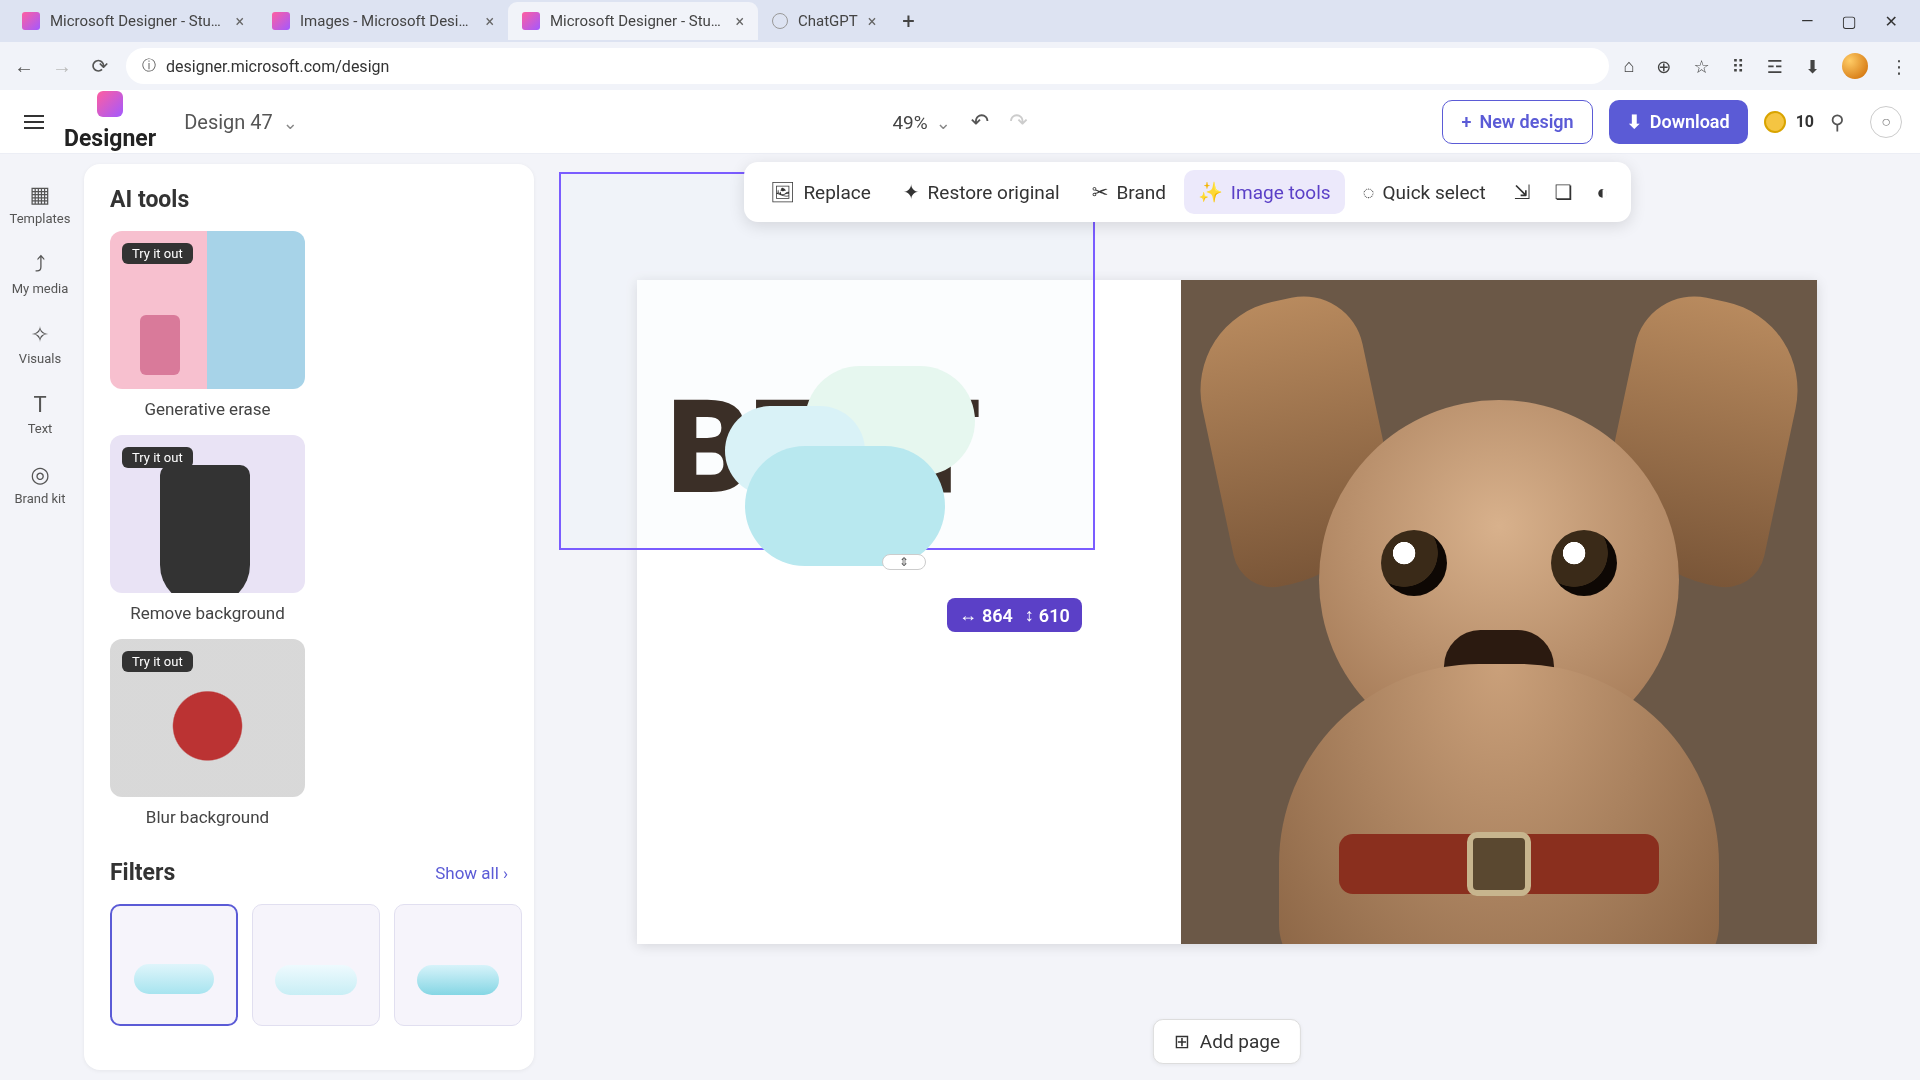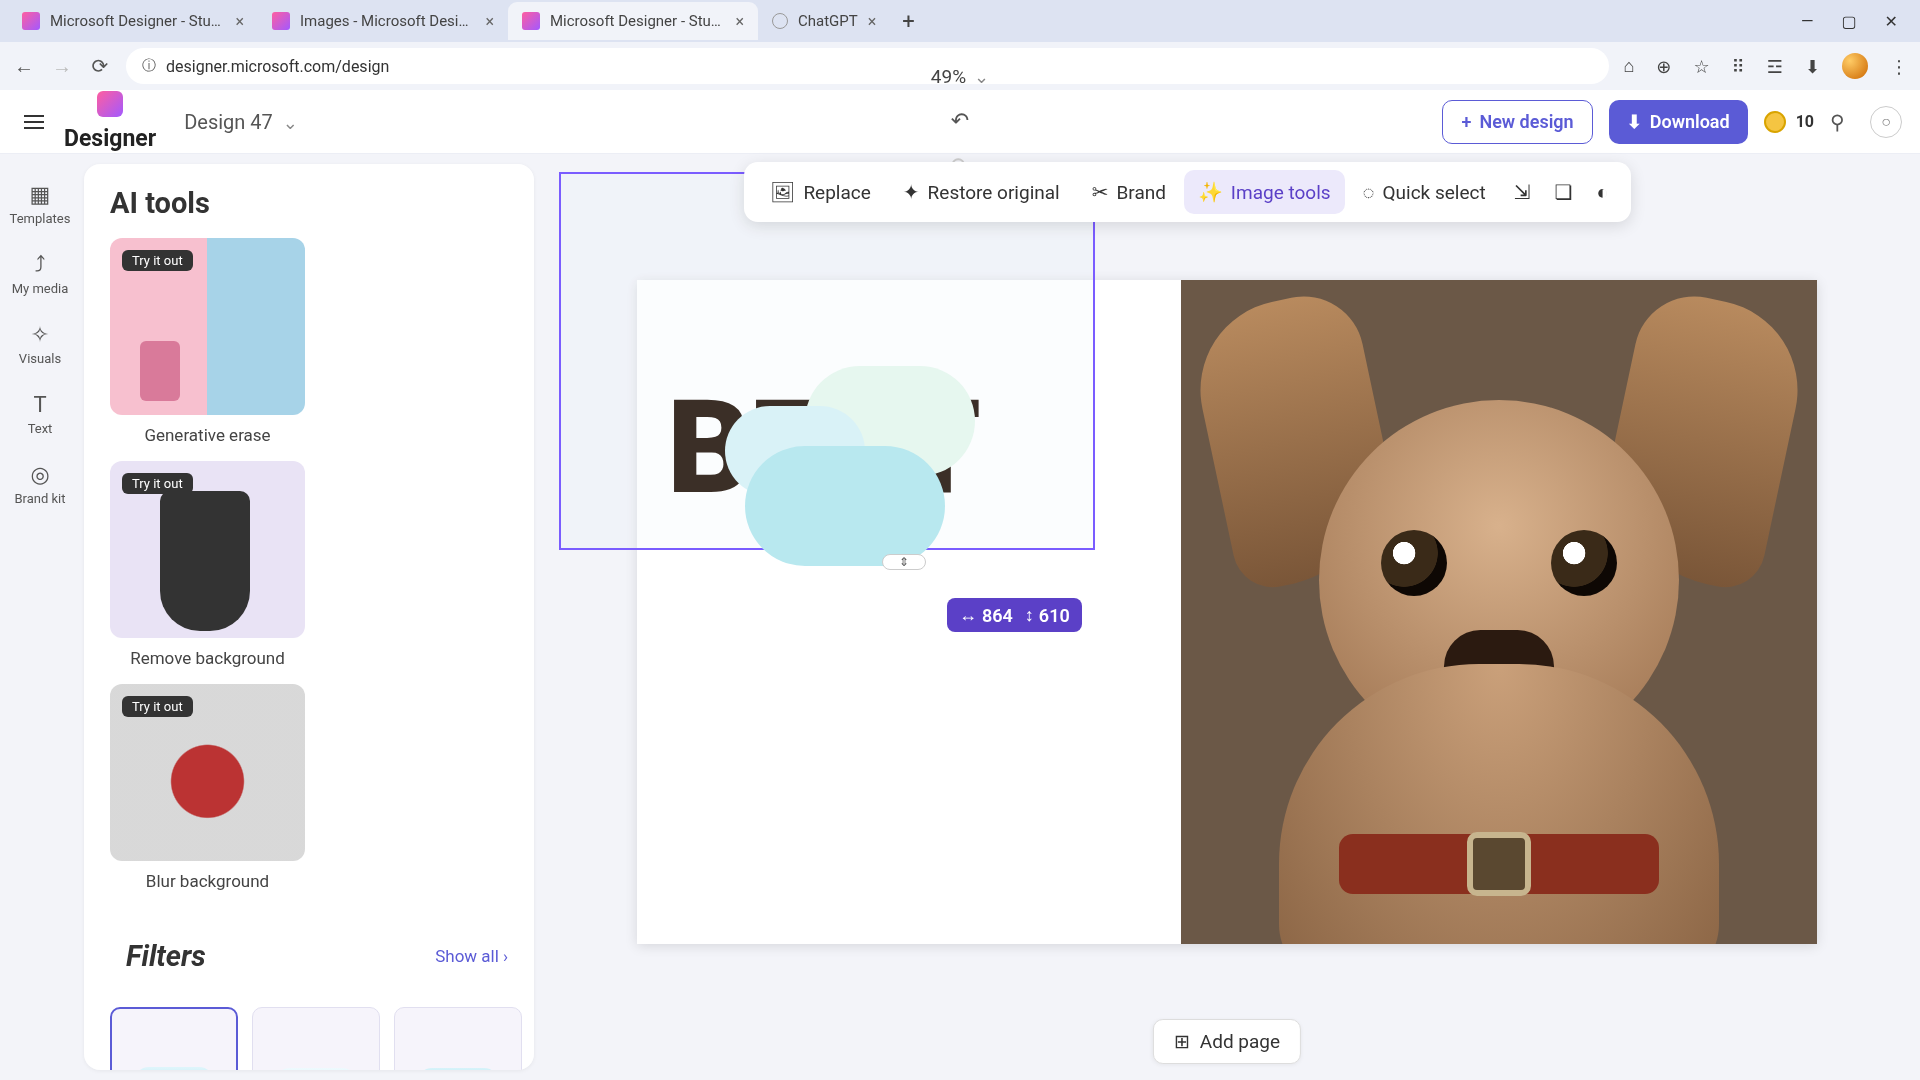--- a/index.html
+++ b/index.html
@@ -28,21 +28,21 @@
   .avatar { width:26px; height:26px; border-radius:50%; background: radial-gradient(circle at 30% 30%, #ffcc66, #cc6600); }
 
   
   .app-header { display:flex; align-items:center; height:64px; background:#fff; padding:0 18px; gap:14px; border-bottom:1px solid #eceef5; }
   .hamburger { display:flex; flex-direction:column; gap:4px; cursor:pointer; padding:6px; }
   .hamburger span { width:20px; height:2px; background:#333; }
   .logo { display:flex; align-items:center; gap:8px; font-weight:700; font-size:23px; color:#222;flex-direction:column; }
   .logo-mark { width:26px; height:26px; background: linear-gradient(135deg,#ff5ea0,#a259ff); border-radius:6px; }
   .design-select { display:flex; align-items:center; gap:10px; font-size:20px; color:#555; margin-left:14px; cursor:pointer; }
   .chev-down::after { content:"⌄"; font-size:18px; color:#888; }
-  .zoom-controls { position:absolute; left:50%; transform:translateX(-50%); display:flex; align-items:center; gap:20px;flex-direction:column; }
+  .zoom-controls { position:absolute; left:50%; transform:translateX(-50%); display:flex; align-items:flex-end; gap:20px; }
   .zoom-label { font-size:19px; color:#444; display:flex; align-items:center; gap:8px; }
   .undo,.redo { font-size:22px; color:#555; cursor:pointer; }
   .redo { color:#ccc; }
   .header-right { margin-left:auto; display:flex; align-items:center; gap:16px; }
   .btn { display:flex; align-items:center; gap:8px; height:44px; padding:0 18px; border-radius:10px; font-size:18px; cursor:pointer; }
   .btn-new { border:1.5px solid #5b5bd6; color:#5b5bd6; background:#fff; font-weight:600; }
   .btn-download { background:#5b5bd6; color:#fff; font-weight:600; }
   .coin { display:flex; align-items:center; gap:10px; font-weight:700; color:#333; }
   .coin-ico { width:22px; height:22px; border-radius:50%; background:#f5c542; border:2px solid #d9a400; }
   .hdr-icon { width:24px; font-size:20px; color:#555; cursor:pointer; }
@@ -51,34 +51,34 @@
   
   .main { display:flex; height: calc(100% - 42px - 48px - 64px); background:#f3f4f9; }
 
   
   .left-rail { width:80px; display:flex; flex-direction:column; padding-top:18px; gap:6px; }
   .rail-item { display:flex; flex-direction:column; align-items:center; gap:4px; padding:10px 4px; font-size:13px; color:#555; cursor:pointer; border-radius:10px; }
   .rail-ico { font-size:22px; }
 
   
   .side-panel { width:450px; background:#fff; border-radius:16px; margin:10px 0 10px 4px; padding:22px 26px; overflow:auto; box-shadow:0 1px 4px rgba(0,0,0,.06); }
-  .side-panel h2 { font-size:29px; font-weight:700; color:#333; margin-bottom:18px; }
+  .side-panel h2 { font-size:23px; font-weight:700; color:#333; margin-bottom:18px; }
   .tool-grid { display:flex; flex-wrap:wrap; gap:16px; }
   .tool-card { width:195px; display:flex; flex-direction:column; align-items:center; gap:10px; }
-  .tool-thumb { width:195px; height:177px; border-radius:12px; background:#e8e5f2; position:relative; overflow:hidden;padding-left:9px; }
+  .tool-thumb { width:195px; height:158px; border-radius:12px; background:#e8e5f2; position:relative; overflow:hidden;padding-left:9px; }
   .try-badge { position:absolute; top:12px; left:12px; background:#333; color:#fff; font-size:13px; padding:3px 10px; border-radius:6px; }
   .tool-label { font-size:17px; color:#444; }
   .thumb-gen-erase { background: linear-gradient(to right, #f7c0cf 0%, #f7c0cf 50%, #a7d3e8 50%, #a7d3e8 100%); }
   .thumb-gen-erase::after{content:"";position:absolute;bottom:14px;left:30px;width:40px;height:60px;background:#d97a9a;border-radius:6px;}
   .thumb-remove-bg { background:#e9e3f5; }
   .thumb-remove-bg::after{content:"";position:absolute;top:30px;left:50px;width:90px;height:140px;background:#333;border-radius:10px 10px 40px 40px;}
   .thumb-blur { background:radial-gradient(circle at 50% 55%, #b33 0 26%, rgba(200,200,200,.7) 27% 100%); filter:none; }
 
   .filters-hdr { display:flex; justify-content:space-between; align-items:center; margin-top:32px; }
-  .filters-hdr h2 { margin:16px;font-style:italic; }
+  .filters-hdr h2 { margin:0; }
   .show-all { color:#5b5bd6; font-size:17px; cursor:pointer; display:flex; align-items:center; gap:4px; }
   .filter-row { display:flex; gap:14px; margin-top:18px; }
   .filter-card { width:128px; display:flex; flex-direction:column; align-items:center; gap:8px; }
   .filter-thumb { width:128px; height:122px; border-radius:10px; background:#f6f4fb; border:1.5px solid #e1dff0; position:relative; }
   .filter-card.active .filter-thumb { border:2px solid #5b5bd6; }
   .filter-thumb::after{content:"";position:absolute;left:22px;right:22px;bottom:30px;height:30px;border-radius:16px;background:linear-gradient(#dff5fb,#a7e4ef);}
   .filter-card.light .filter-thumb::after{background:linear-gradient(#eefafe,#c8eef5);}
   .filter-card.lofi .filter-thumb::after{background:linear-gradient(#d7f3fa,#85d6e4);}
 
   

